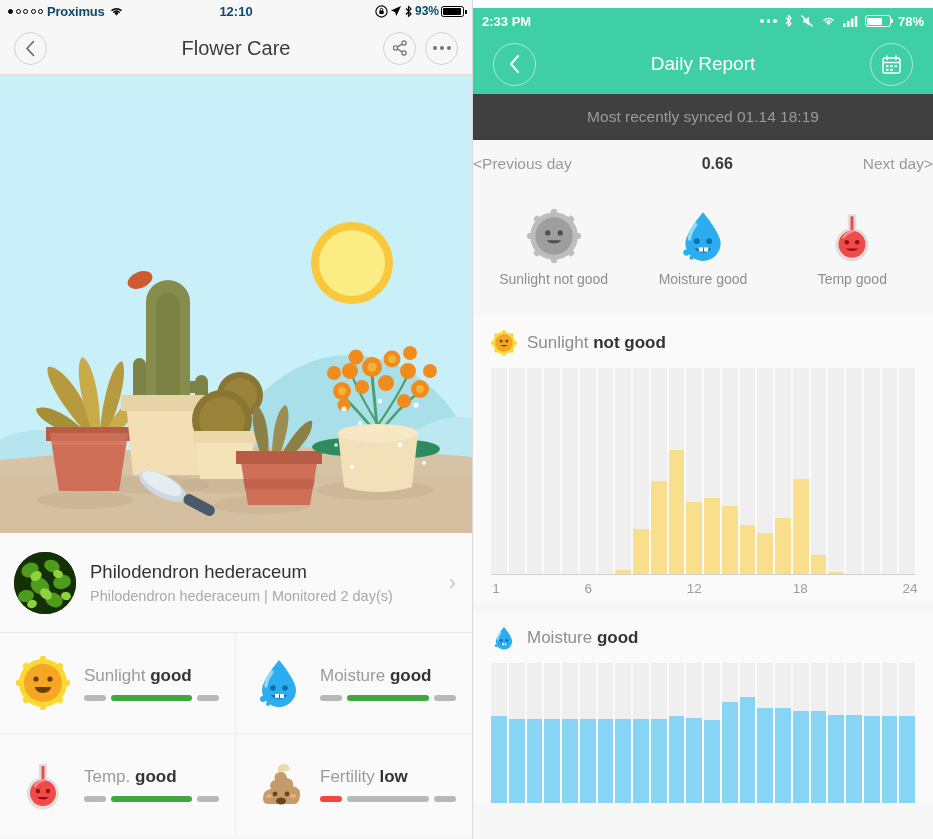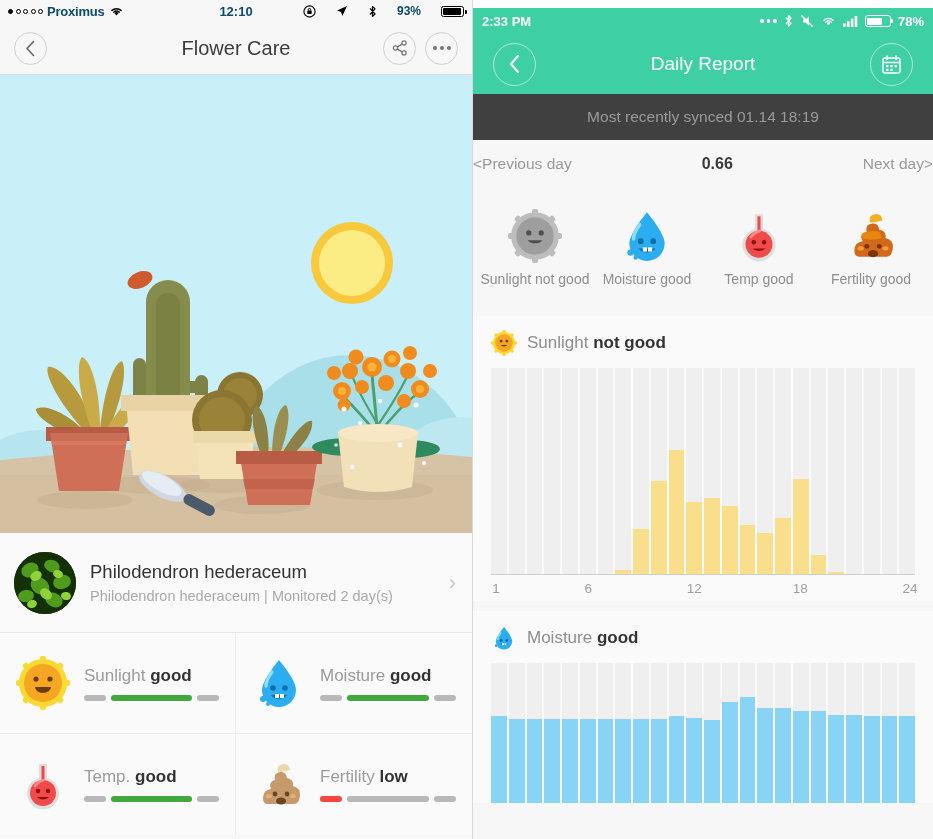--- a/index.html
+++ b/index.html
@@ -17,21 +17,21 @@
   .ios-statusbar {
     height:22px; background:#f7f7f7; display:flex; align-items:center;
     padding:0 8px; font-size:13px; font-weight:bold; color:#0c4a6e; position:relative;
   }
   .sb-left { display:flex; align-items:center; gap:4px; }
   .dots { display:flex; align-items:center; gap:2.5px; }
   .dot { width:5px; height:5px; border-radius:50%; border:1px solid #000; }
   .dot.filled { background:#000; }
   .carrier { font-size:13px; font-weight:bold; letter-spacing:-0.2px; }
   .sb-center { position:absolute; left:0; right:0; text-align:center; font-size:13px; font-weight:bold; }
-  .sb-right { margin-left:auto; display:flex; align-items:center; gap:20px; z-index:2; }
+  .sb-right { margin-left:auto; display:flex; align-items:center; gap:2px; z-index:2; }
   .batt-pct { font-size:12px; font-weight:bold; }
   .batt { width:23px; height:11px; border:1px solid #000; border-radius:2.5px; position:relative; }
   .batt:after { content:""; position:absolute; right:-3.5px; top:3px; width:2px; height:4px; background:#000; border-radius:0 1px 1px 0; }
   .batt-fill { position:absolute; left:1px; top:1px; bottom:1px; width:18px; background:#000; border-radius:1px; }
 
   .ios-navbar {
     height:53px; background:#f7f7f7; display:flex; align-items:center;
     padding:0 14px; position:relative; border-bottom:1px solid #dcdcdc;
   }
   .circ-btn {
@@ -556,33 +556,20 @@
         <path d="M23 6 h8 v14 a16 16 0 1 1 -8 0 Z" fill="#dfdfdf"></path>
         <rect x="25.5" y="8" width="3" height="14" fill="#f04a4a"></rect>
         <circle cx="27" cy="35" r="13" fill="#f04a4a"></circle>
         <path d="M19 28 q4 -5 9 -6" stroke="#ff8d8d" stroke-width="2.6" fill="none" stroke-linecap="round"></path>
         <circle cx="22" cy="33" r="2.2" fill="#8f1111"></circle>
         <circle cx="32" cy="33" r="2.2" fill="#8f1111"></circle>
         <path d="M21 39 a7 5 0 0 0 12 0 Z" fill="#8f1111"></path>
       </svg>
       <span class="st-label">Temp good</span>
     </div>
-    <div class="st">
-      <svg class="st-icon" viewBox="0 0 54 54">
-        <path d="M16 47 q-5 0 -5 -6 q0 -8 8 -9 q-3 -7 4 -9 q-2 -7 5 -8 q6 -1 7 6 q7 1 6 8 q8 2 7 10 q-1 8 -6 8 Z" fill="#d2691a"></path>
-        <path d="M26 14 q-2 -7 5 -8 q6 -1 7 6 q-6 2 -12 2 Z" fill="#f5b024"></path>
-        <path d="M19 24 q7 -3 16 -1 q2 4 2 6 q-10 3 -20 0 q0 -3 2 -5 Z" fill="#e8860f"></path>
-        <circle cx="23" cy="37" r="2.4" fill="#7a3505"></circle>
-        <circle cx="35" cy="37" r="2.4" fill="#7a3505"></circle>
-        <ellipse cx="29" cy="44" rx="5" ry="3.4" fill="#7a3505"></ellipse>
-        <ellipse cx="17" cy="39" rx="3" ry="2" fill="#f3a83c" opacity=".85"></ellipse>
-        <ellipse cx="41" cy="39" rx="3" ry="2" fill="#f3a83c" opacity=".85"></ellipse>
-      </svg>
-      <span class="st-label">Fertility good</span>
-    </div>
   </div>
 
   <div class="chart-card">
     <div class="chart-head">
       <svg class="ci" viewBox="0 0 54 54">
         <g fill="#fbd832">
           <circle cx="27" cy="27" r="23"></circle>
           <g transform="translate(27,27)">
             <rect x="-3.5" y="-27" width="7" height="8" rx="2.5"></rect>
             <rect x="-3.5" y="-27" width="7" height="8" rx="2.5" transform="rotate(45)"></rect>

